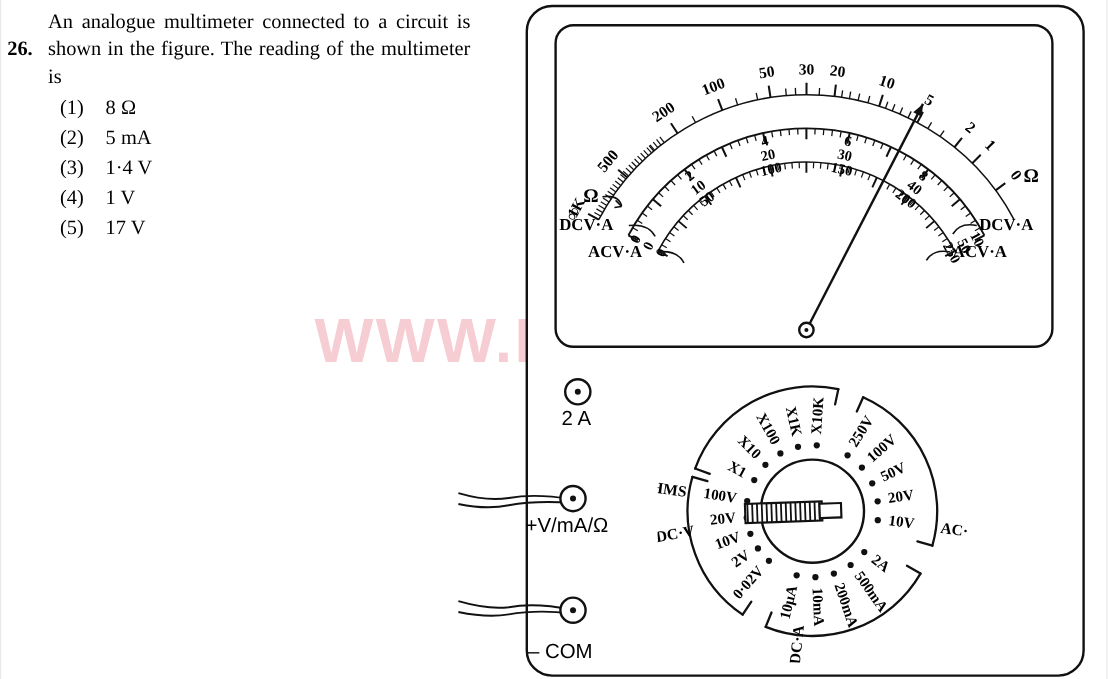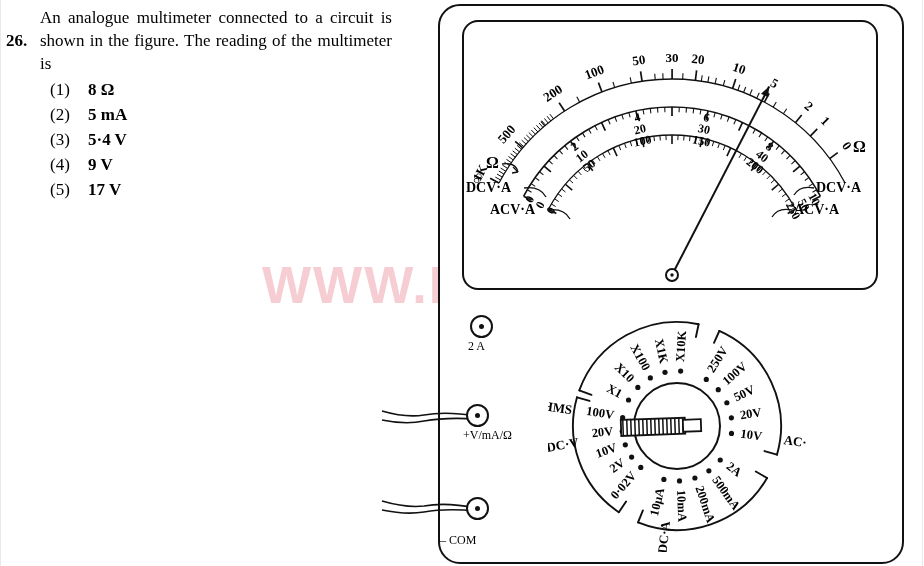--- a/index.html
+++ b/index.html
@@ -15,21 +15,21 @@
   
   #question{position:absolute;left:6px;top:6px;width:400px;z-index:3;}
   #qhead{display:flex;align-items:center;}
   #qnum{font-weight:bold;font-size:17px;line-height:22px;width:34px;
         flex:0 0 34px;}
   #qtext{font-size:17px;line-height:23px;text-align:justify;
          width:352px;}
   #options{margin-top:2px;margin-left:44px;}
   .opt{display:flex;font-size:17px;line-height:25px;}
   .opt-idx{width:38px;flex:0 0 38px;}
-  .opt-val{white-space:nowrap;font-weight:bold;}
+  .opt-val{white-space:nowrap;}
 
   
   .page-rule{position:absolute;background:#e9e9e9;z-index:0;}
 
   
   #case{position:absolute;left:438px;top:4px;width:462px;height:556px;
         border:2.4px solid #111;border-radius:22px;background:#fff;z-index:2;}
 
   
   #meter{position:absolute;left:462px;top:20px;width:412px;height:266px;
@@ -41,22 +41,22 @@
   #dial{position:absolute;left:548px;top:300px;width:258px;height:252px;z-index:3;}
   #dial svg{position:absolute;left:0;top:0;}
 
   
   .term{position:absolute;z-index:4;}
   .jack{position:absolute;width:23px;height:23px;border-radius:50%;
         border:2.4px solid #111;background:#fff;box-sizing:border-box;}
   .jack::after{content:"";position:absolute;left:50%;top:50%;
         width:5px;height:5px;margin:-2.5px 0 0 -2.5px;border-radius:50%;
         background:#111;}
-  .term-lbl{position:absolute;font-size:12px;white-space:nowrap;
-        font-family:Liberation Serif, serif;}
+  .term-lbl{position:absolute;font-size:17px;white-space:nowrap;
+        font-family:Liberation Sans, sans-serif;}
 
   
   #leads{position:absolute;left:380px;top:390px;width:140px;height:160px;z-index:3;}
 
   
   .sv{font-family:"Liberation Serif", serif;font-weight:bold;}
 </style>
 </head>
 <body>
 
@@ -74,25 +74,25 @@
     <div class="opt">
       <span class="opt-idx">(1)</span>
       <span class="opt-val">8 Ω</span>
     </div>
     <div class="opt">
       <span class="opt-idx">(2)</span>
       <span class="opt-val">5 mA</span>
     </div>
     <div class="opt">
       <span class="opt-idx">(3)</span>
-      <span class="opt-val">5·4 V</span>
+      <span class="opt-val">1·4 V</span>
     </div>
     <div class="opt">
       <span class="opt-idx">(4)</span>
-      <span class="opt-val">9 V</span>
+      <span class="opt-val">1 V</span>
     </div>
     <div class="opt">
       <span class="opt-idx">(5)</span>
       <span class="opt-val">17 V</span>
     </div>
   </div>
 </div>
 
 <div id="case"></div>
 
@@ -422,21 +422,21 @@
       </g>
   </svg>
 </div>
 
 <div class="term" style="left:470px;top:315px;">
   <div class="jack" style="left:0;top:0;"></div>
   <div class="term-lbl" style="left:-2px;top:24px;">2 A</div>
 </div>
 <div class="term" style="left:466px;top:404px;">
   <div class="jack" style="left:0;top:0;"></div>
-  <div class="term-lbl" style="left:-28px;top:24px;padding-left:25px;">+V/mA/Ω</div>
+  <div class="term-lbl" style="left:-28px;top:24px;">+V/mA/Ω</div>
 </div>
 <div class="term" style="left:466px;top:497px;">
   <div class="jack" style="left:0;top:0;"></div>
   <div class="term-lbl" style="left:-26px;top:36px;">– COM</div>
 </div>
 
 <svg id="leads" width="140" height="160" viewBox="0 0 140 160">
   <path d="M96 26 q-30 -5 -52 -1 q-18 3 -42 -4" stroke="#111" fill="none" stroke-width="1.6"></path>
   <path d="M96 29 q-30 -2 -52 2 q-18 4 -42 -1" stroke="#111" fill="none" stroke-width="1.6"></path>
   <path d="M96 118 q-30 -6 -52 -2 q-18 2 -42 -5" stroke="#111" fill="none" stroke-width="1.6"></path>

